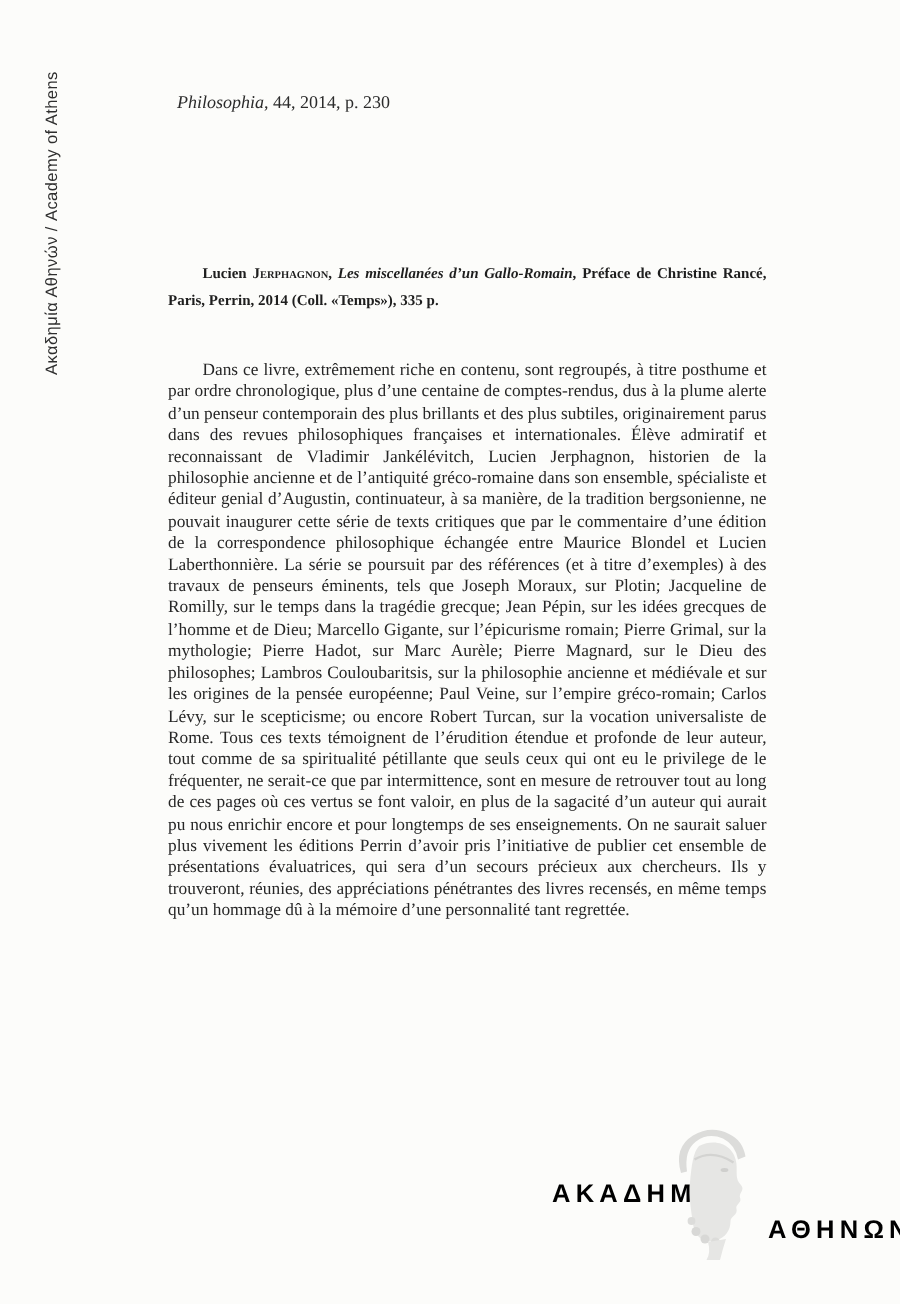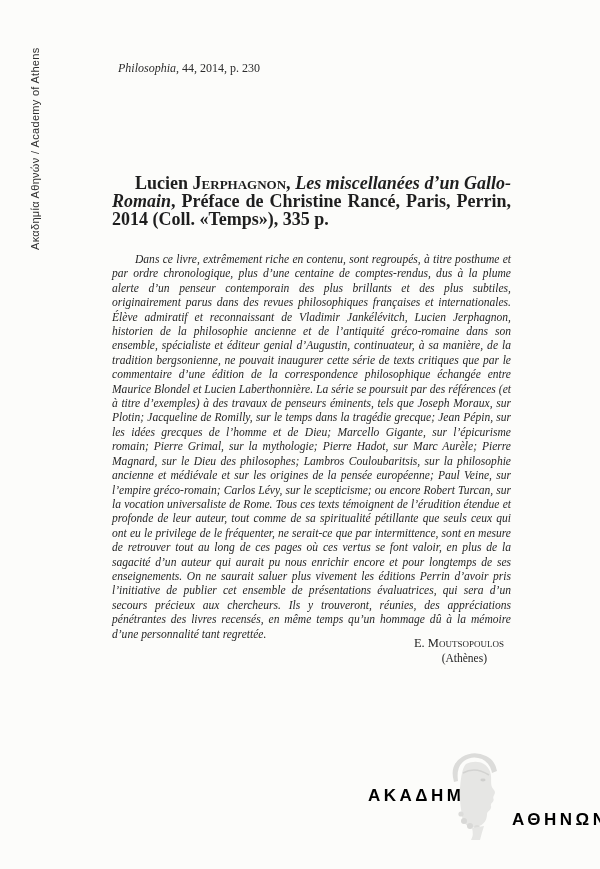--- a/index.html
+++ b/index.html
@@ -32,38 +32,37 @@
     left: 118px; top: 61px;
     font-size: 12px;
     color: #2b2b2b;
   }
   .ital { font-style: italic; margin-top: 20px; }
   .sc { font-variant: small-caps; }
   
   .title {
     position: absolute;
     left: 112px; top: 174px; width: 399px;
-    font-size: 18px;
+    font-size: 10px;
     line-height: 18px;
     font-weight: bold;
     text-align: justify;
     text-indent: 23px;
     color: #1e1e1e;
   }
   
   .body-text {
     position: absolute;
-    left: 112px; top: 252px; width: 399px;
+    left: 112px; top: 240px; width: 399px;
     margin: 0;
     font-size: 11.55px;
     line-height: 14.4px;
     text-align: justify;
     text-indent: 23px;
     color: #262626;
-    font-style: italic;
   }
   
   .signature {
     position: absolute;
     left: 112px; top: 636px; width: 399px;
     text-align: right;
     color: #242424;
   }
   .sig-name { font-size: 12.5px; padding-right: 7px; }
   .sig-place { font-size: 11.5px; padding-right: 24px; margin-top: 1px; }
@@ -86,24 +85,20 @@
 <div class="page">
 
   <div class="side-label">Ακαδημία Αθηνών / Academy of Athens</div>
 
   <div class="header"><span class="ital">Philosophia</span><span>, 44, 2014, p. 230</span></div>
 
   <div class="title"><span>Lucien </span><span class="sc">Jerphagnon</span><span>, </span><span class="ital">Les miscellanées d’un Gallo-Romain</span><span>, Préface de Christine Rancé, Paris, Perrin, 2014 (Coll. «Temps»), 335 p.</span></div>
 
   <p class="body-text">Dans ce livre, extrêmement riche en contenu, sont regroupés, à titre posthume et par ordre chronologique, plus d’une centaine de comptes-rendus, dus à la plume alerte d’un penseur contemporain des plus brillants et des plus subtiles, originairement parus dans des revues philosophiques françaises et internationales. Élève admiratif et reconnaissant de Vladimir Jankélévitch, Lucien Jerphagnon, historien de la philosophie ancienne et de l’antiquité gréco-romaine dans son ensemble, spécialiste et éditeur genial d’Augustin, continuateur, à sa manière, de la tradition bergsonienne, ne pouvait inaugurer cette série de texts critiques que par le commentaire d’une édition de la correspondence philosophique échangée entre Maurice Blondel et Lucien Laberthonnière. La série se poursuit par des références (et à titre d’exemples) à des travaux de penseurs éminents, tels que Joseph Moraux, sur Plotin; Jacqueline de Romilly, sur le temps dans la tragédie grecque; Jean Pépin, sur les idées grecques de l’homme et de Dieu; Marcello Gigante, sur l’épicurisme romain; Pierre Grimal, sur la mythologie; Pierre Hadot, sur Marc Aurèle; Pierre Magnard, sur le Dieu des philosophes; Lambros Couloubaritsis, sur la philosophie ancienne et médiévale et sur les origines de la pensée européenne; Paul Veine, sur l’empire gréco-romain; Carlos Lévy, sur le scepticisme; ou encore Robert Turcan, sur la vocation universaliste de Rome. Tous ces texts témoignent de l’érudition étendue et profonde de leur auteur, tout comme de sa spiritualité pétillante que seuls ceux qui ont eu le privilege de le fréquenter, ne serait-ce que par intermittence, sont en mesure de retrouver tout au long de ces pages où ces vertus se font valoir, en plus de la sagacité d’un auteur qui aurait pu nous enrichir encore et pour longtemps de ses enseignements. On ne saurait saluer plus vivement les éditions Perrin d’avoir pris l’initiative de publier cet ensemble de présentations évaluatrices, qui sera d’un secours précieux aux chercheurs. Ils y trouveront, réunies, des appréciations pénétrantes des livres recensés, en même temps qu’un hommage dû à la mémoire d’une personnalité tant regrettée.</p>
 
-  <div class="signature">
-    <div class="sig-name sc">E. Moutsopoulos</div>
-    <div class="sig-place">(Athènes)</div>
-  </div>
 
   <span class="wm-word wm-left">ΑΚΑΔΗΜΙΑ</span>
 
   <span class="wm-logo">
     <svg width="58" height="95" viewBox="0 0 58 95" xmlns="http://www.w3.org/2000/svg">
 
       <path d="M10 34 Q5 17 18 9 Q30 2 42 8 Q51 12 53 23 L48 25 Q46 15 38 11 Q28 7 20 13 Q12 19 14 33 Z" fill="#dcdcda"></path>
 
       <path d="M22 16 C34 10 46 16 47 28 C47.5 34 46 38 50 42 C53 46 48 47 49.5 51 C50.5 54 46 55 47 58 C48 62 43 63 43 66 C43 72 40 77 33 79 C25 81.5 19 76 18 68 C17 60 15 50 16 40 C17 30 18 20 22 16 Z" fill="#e6e6e4"></path>
 

